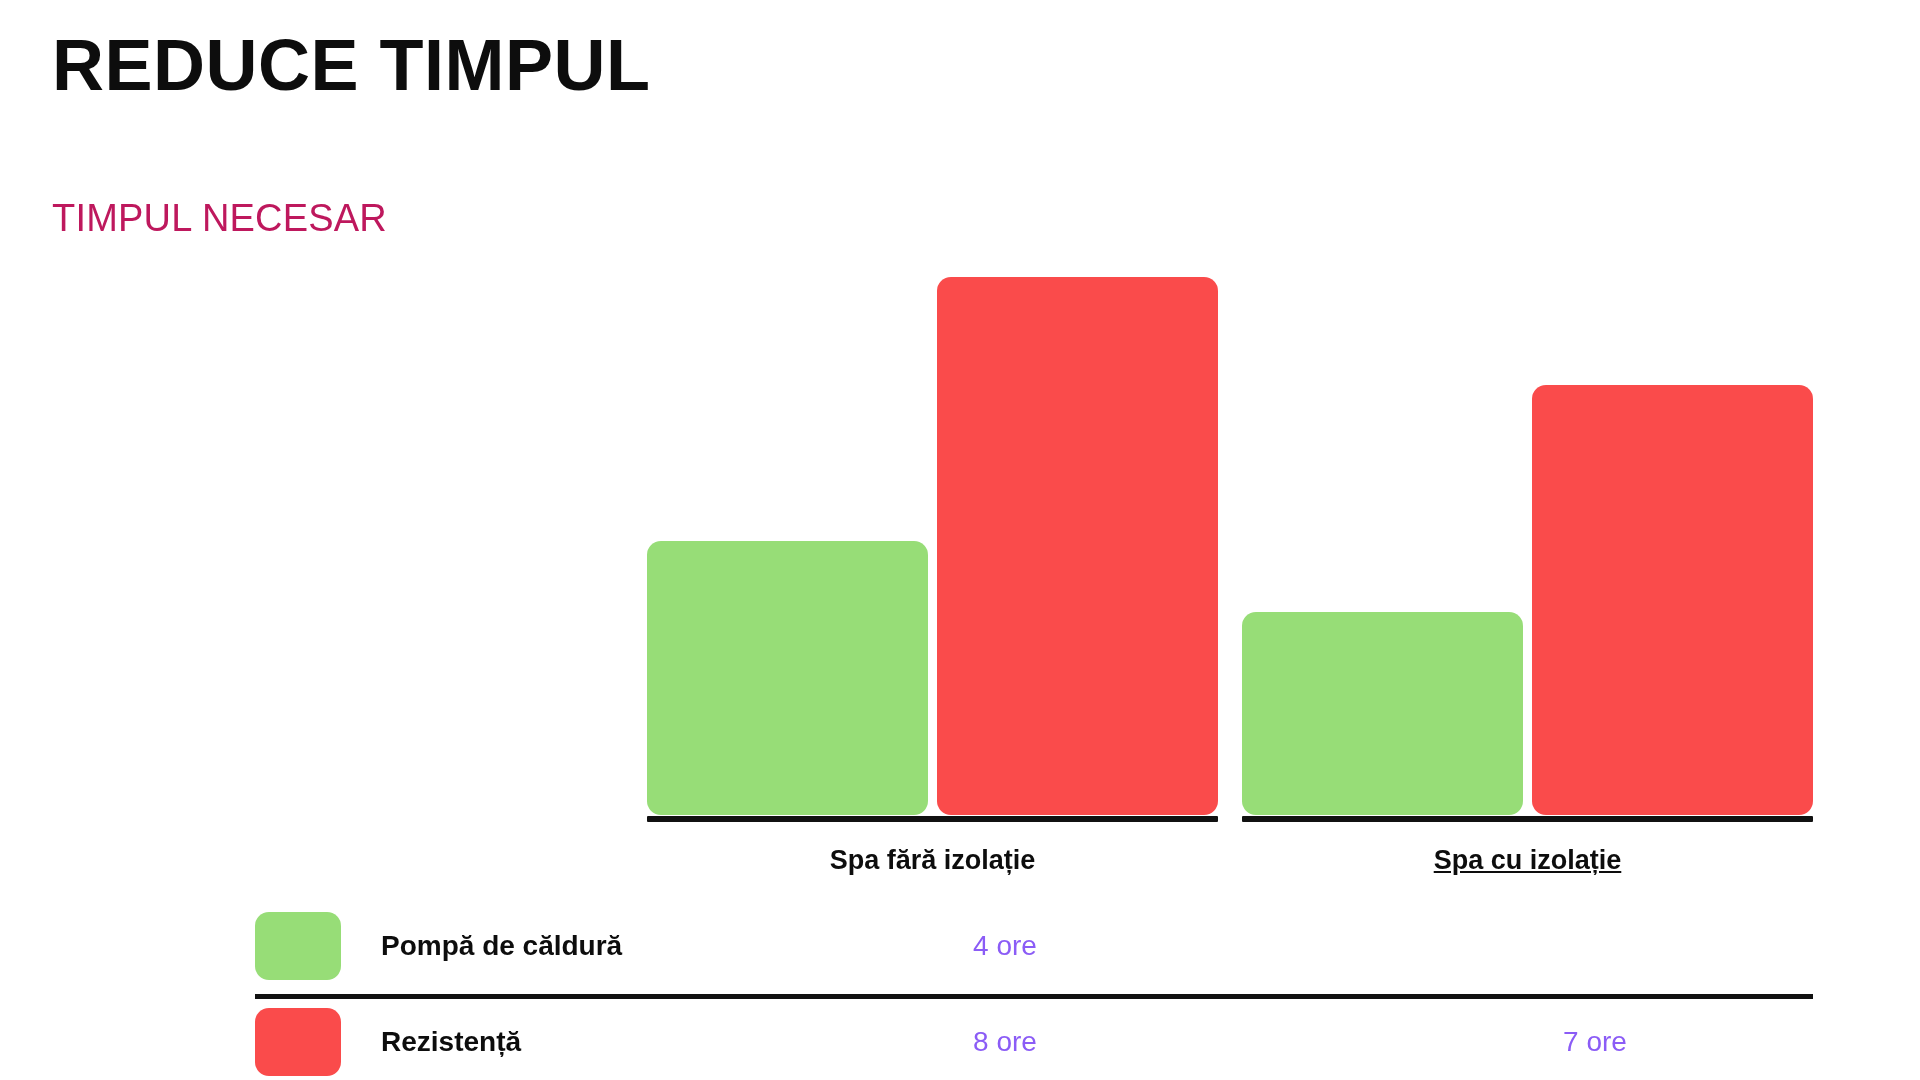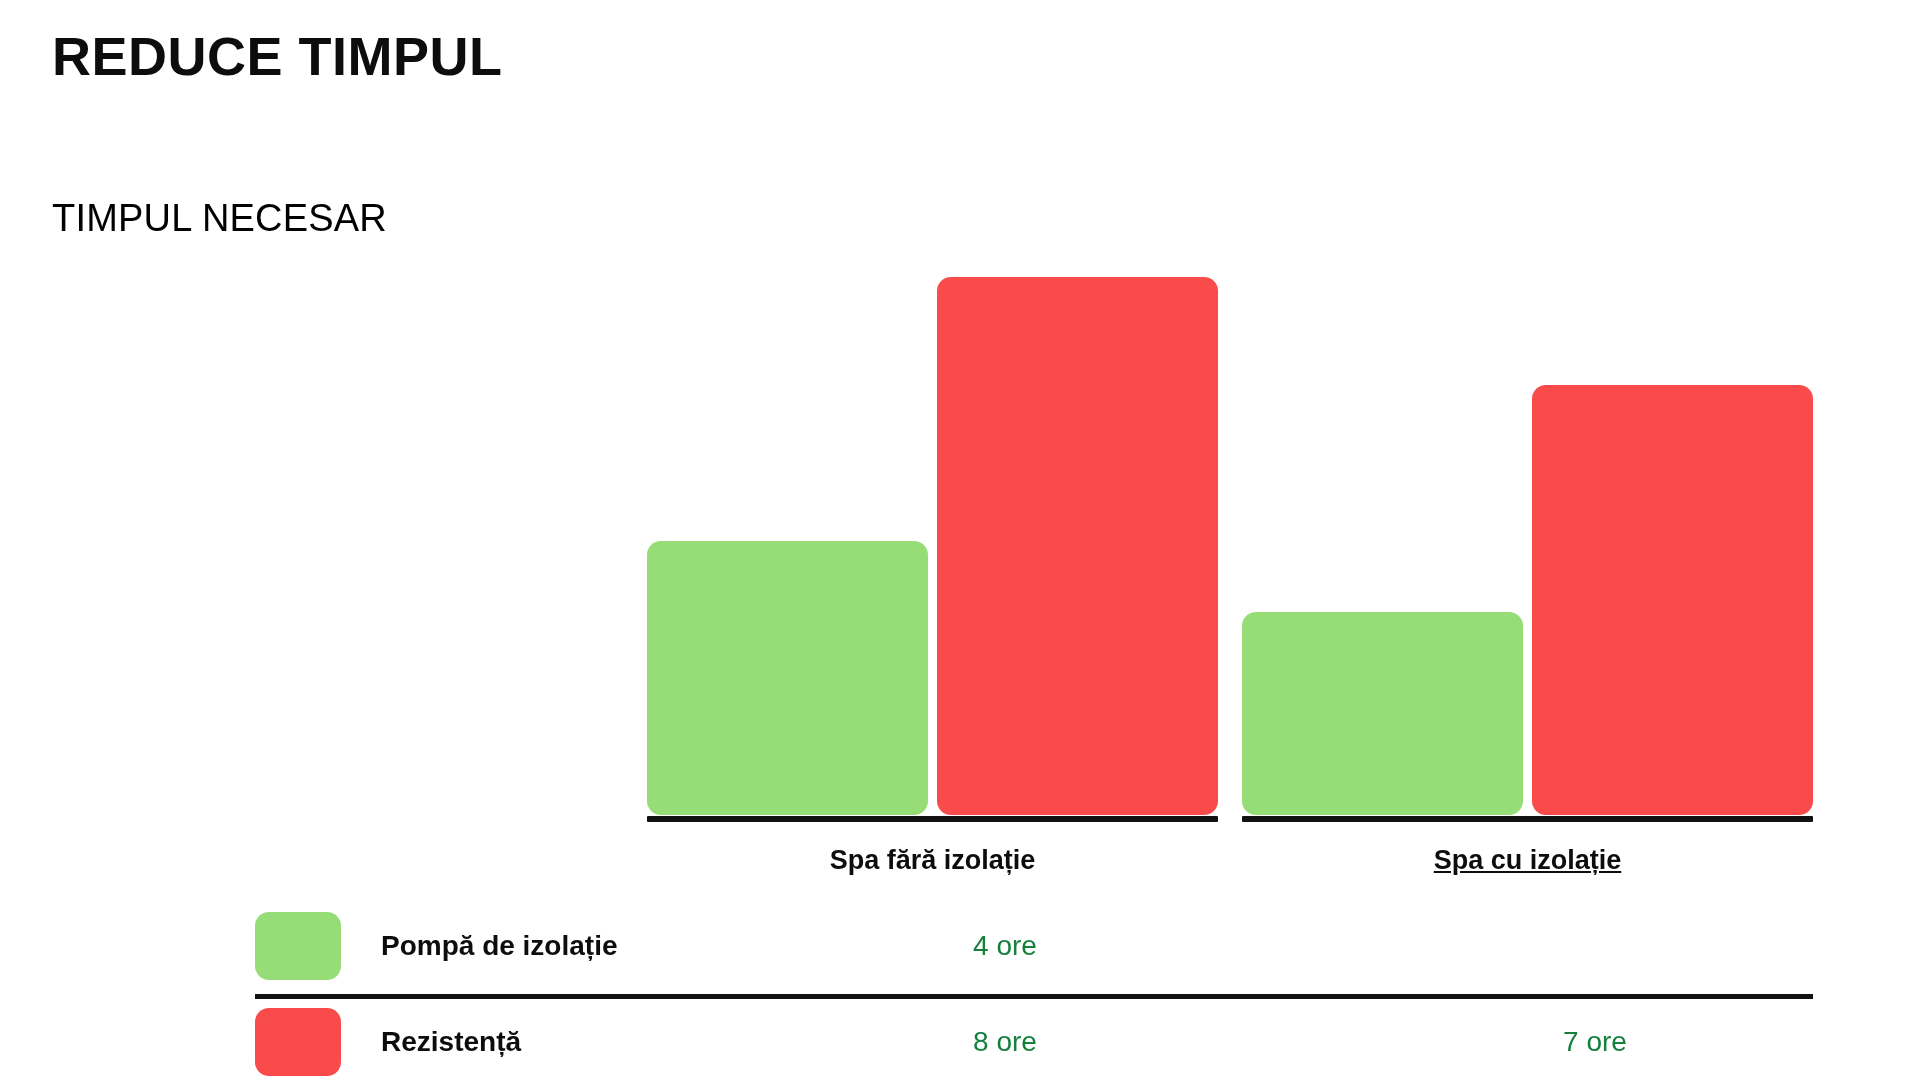--- a/index.html
+++ b/index.html
@@ -10,36 +10,36 @@
   }
   body {
     font-family: "Liberation Sans", sans-serif;
     color: #111111;
     position: relative;
   }
 
   
   #title-block { position: absolute; left: 52px; top: 28px; }
   #chart-title {
-    font-size: 54px;
+    font-size: 72px;
     font-weight: 700;
     letter-spacing: 0.5px;
     line-height: 1.05;
     margin: 0;
     color: #0d0d0d;
     white-space: nowrap;
   }
   #chart-subtitle {
     position: absolute;
     left: 52px;
     top: 190px;
     font-size: 38px;
     font-weight: 400;
     line-height: 1.48;
-    color: #000000;
+    color: #be185d;
     letter-spacing: 0.2px;
     max-width: 520px;
   }
   #chart-subtitle .sub-line { display: block; white-space: nowrap; }
 
   
   #plot-area {
     position: absolute;
     left: 0; top: 0;
     width: 1920px; height: 888px;
@@ -95,21 +95,21 @@
     color: #0d0d0d;
     white-space: nowrap;
   }
   .legend-value {
     position: absolute;
     top: 0;
     height: 96px;
     line-height: 96px;
     font-size: 28px;
     font-weight: 400;
-    color: #15803d;
+    color: #8b5cf6;
     text-align: center;
     white-space: nowrap;
   }
   .legend-value.col-0 { left: 590px; width: 320px; }
   .legend-value.col-1 { left: 1180px; width: 320px; }
   #legend-divider {
     position: absolute;
     left: 0;
     top: 96px;
     width: 1558px;
@@ -140,21 +140,21 @@
   <div class="axis-line" style="left: 1242px; top: 816px; width: 571px; background: rgb(17, 17, 17);"></div>
 
   <div class="cat-label" style="left:647px; top:845px; width:571px;">Spa fără izolație</div>
   <div class="cat-label" style="left:1242px; top:845px; width:571px;text-decoration:underline;">Spa cu izolație</div>
 </div>
 
 <div id="legend-table">
 
   <div class="legend-row">
     <span class="legend-swatch" style="background:#97DD77;"></span>
-    <span class="legend-label">Pompă de izolație</span>
+    <span class="legend-label">Pompă de căldură</span>
     <span class="legend-value col-0">4 ore</span>
     <span id="legend-divider" style="background: rgb(17, 17, 17);"></span>
   </div>
 
   <div class="legend-row">
     <span class="legend-swatch" style="background:#FA4B4B;"></span>
     <span class="legend-label">Rezistență</span>
     <span class="legend-value col-0">8 ore</span>
     <span class="legend-value col-1">7 ore</span>
   </div>

